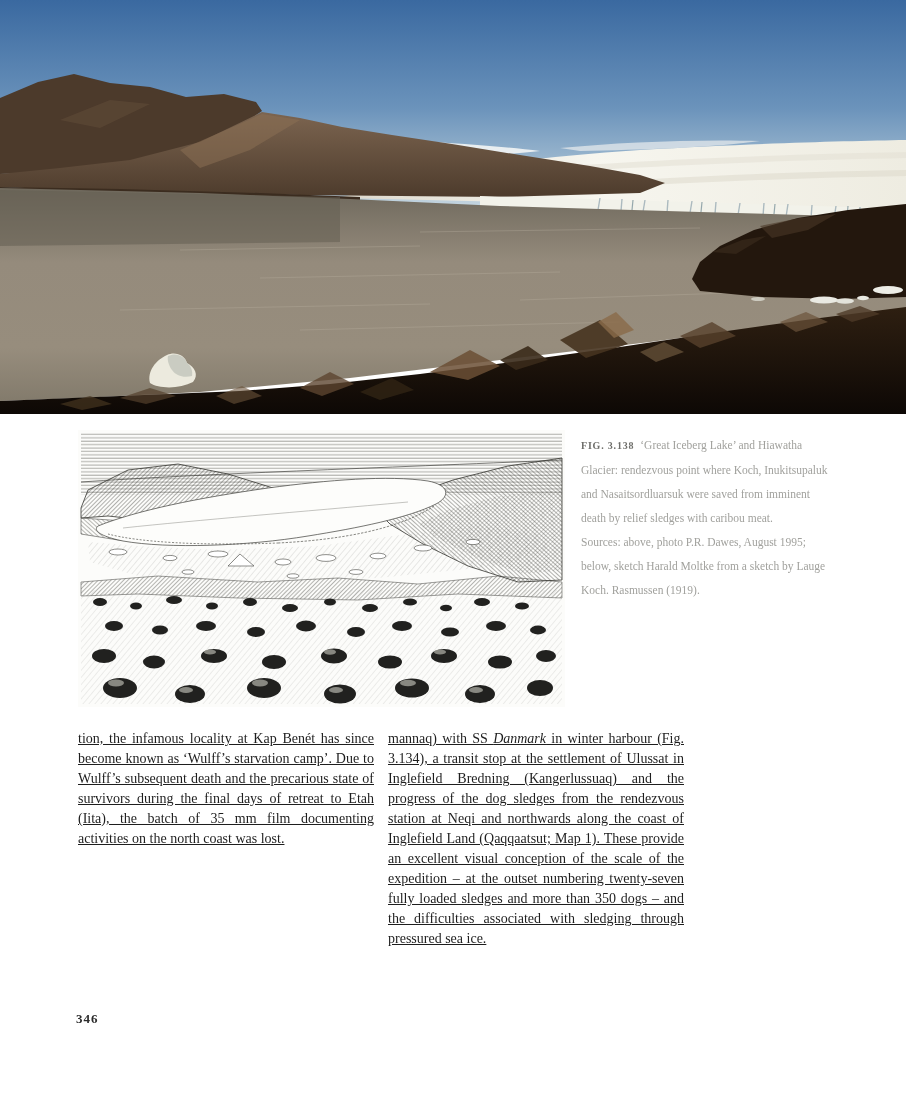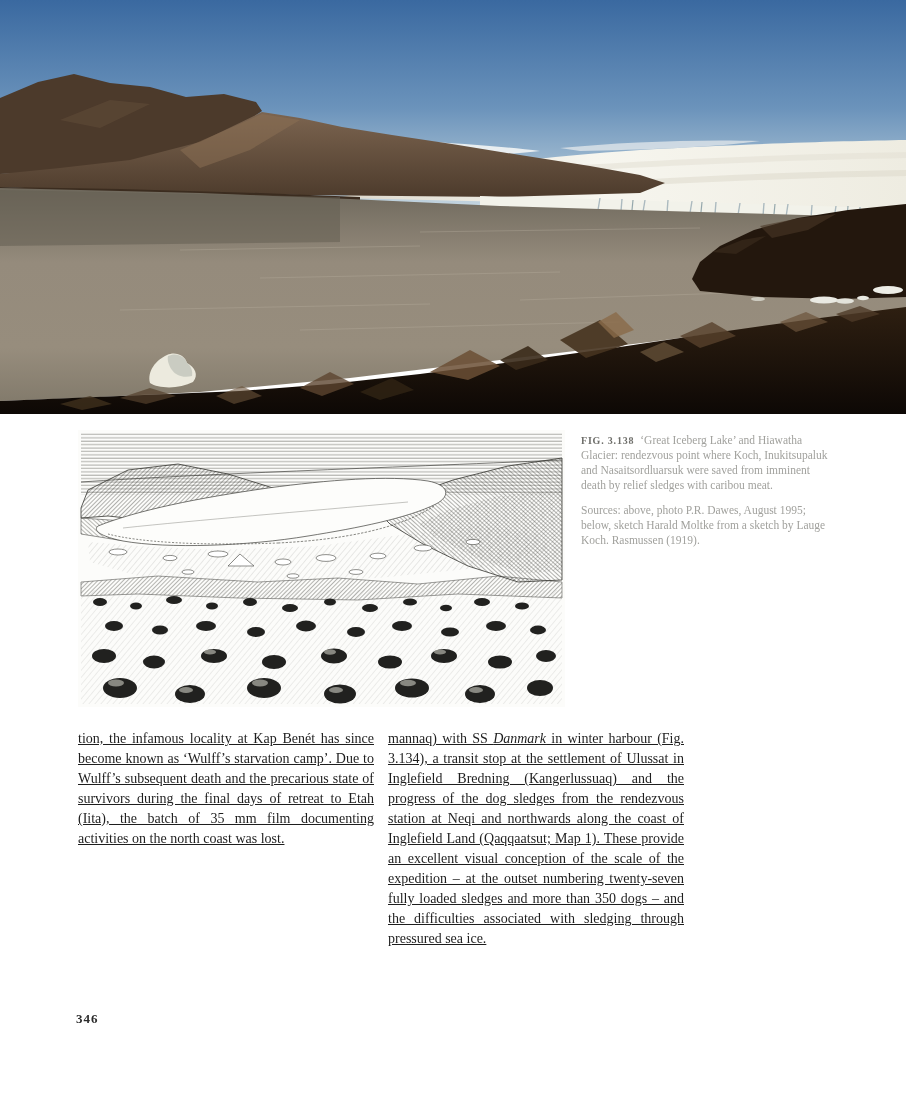--- a/index.html
+++ b/index.html
@@ -10,25 +10,25 @@
   
   .photo{position:absolute;left:0;top:0;width:906px;height:414px;overflow:hidden;}
   .photo svg{display:block;}
 
   
   .sketch{position:absolute;left:78px;top:430px;width:487px;height:277px;overflow:hidden;}
   .sketch svg{display:block;}
 
   
   .caption{position:absolute;left:581px;top:433px;width:252px;
-           font-size:11.5px;line-height:15px;color:#a1a19d;text-align:left;}
+           font-size:11.5px;line-height:24px;color:#a1a19d;text-align:left;}
   .caption .fig-label{font-size:10px;font-weight:bold;letter-spacing:.8px;
            color:#6f6f6b;margin-right:6px;}
   .caption p{margin:0;}
-  .caption .sources{margin-top:10px;}
+  .caption .sources{}
 
   
   .bodytext{position:absolute;top:729px;font-size:14px;line-height:20px;
             color:#1e1e1e;text-align:justify;text-decoration:underline;}
   .col-left{left:78px;width:296px;}
   .col-right{left:388px;width:296px;}
   .bodytext p{margin:0;}
   .bodytext p.indent{text-indent:16px;}
   .bodytext i{font-style:italic;}
 

